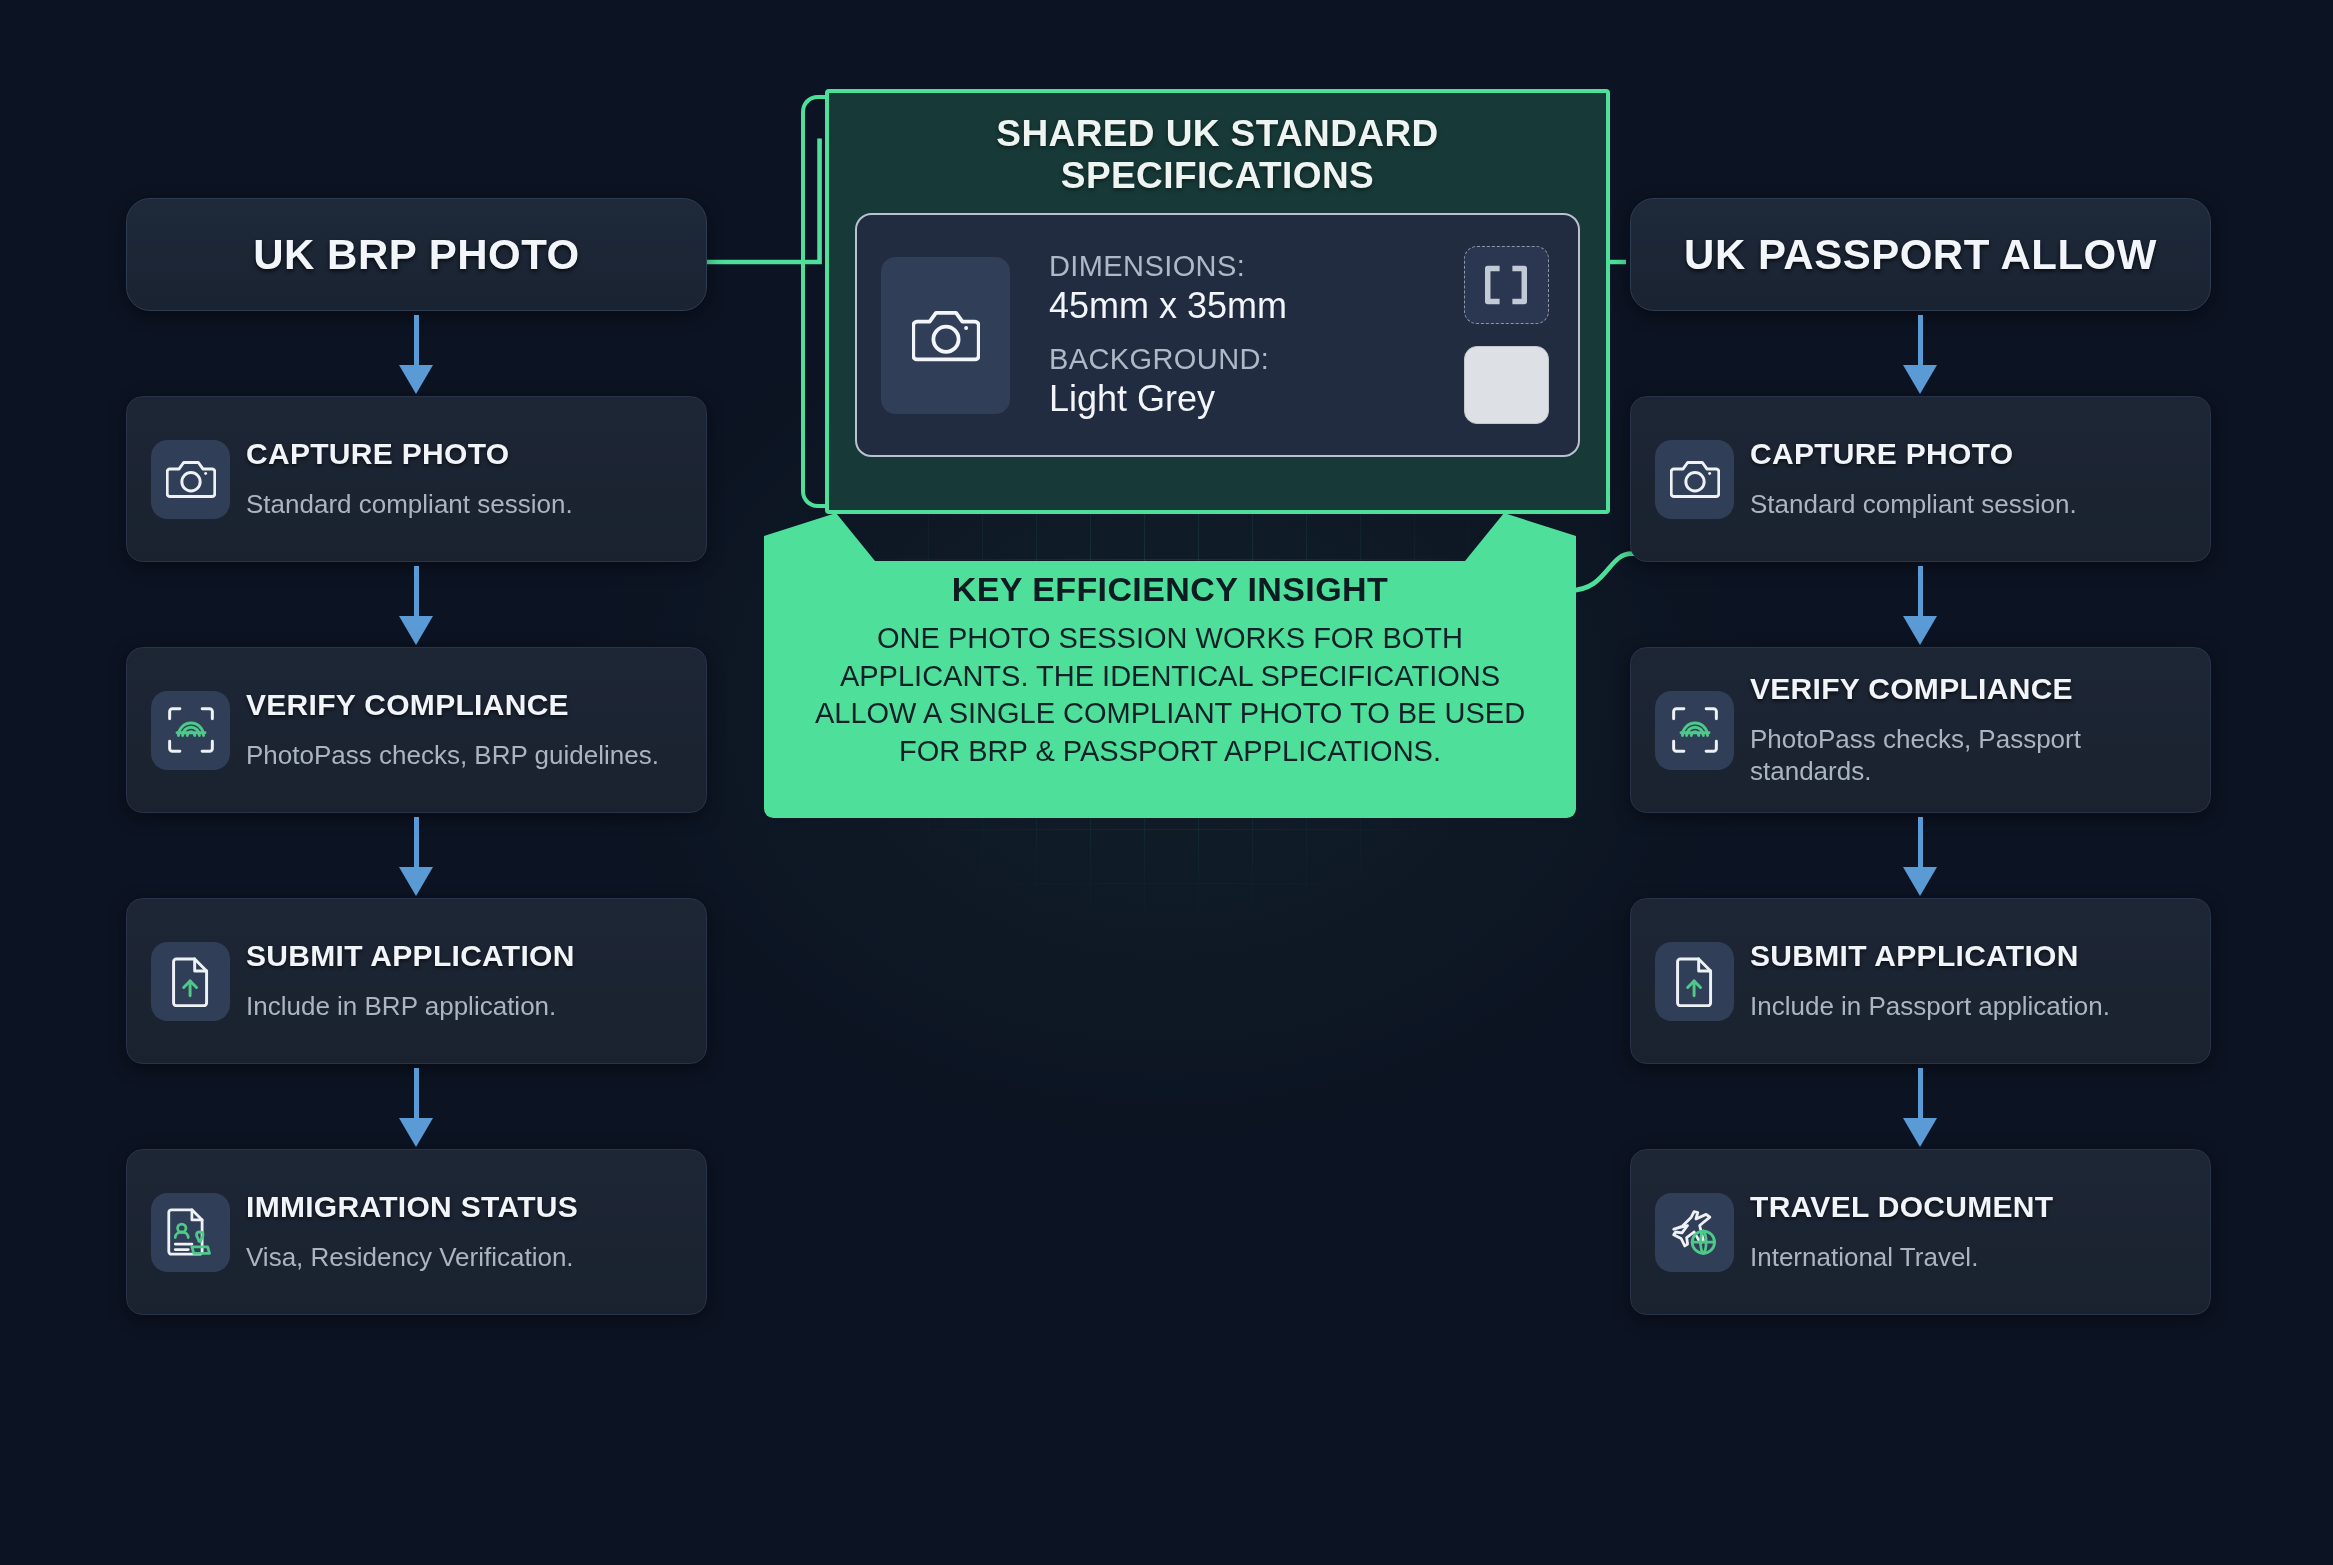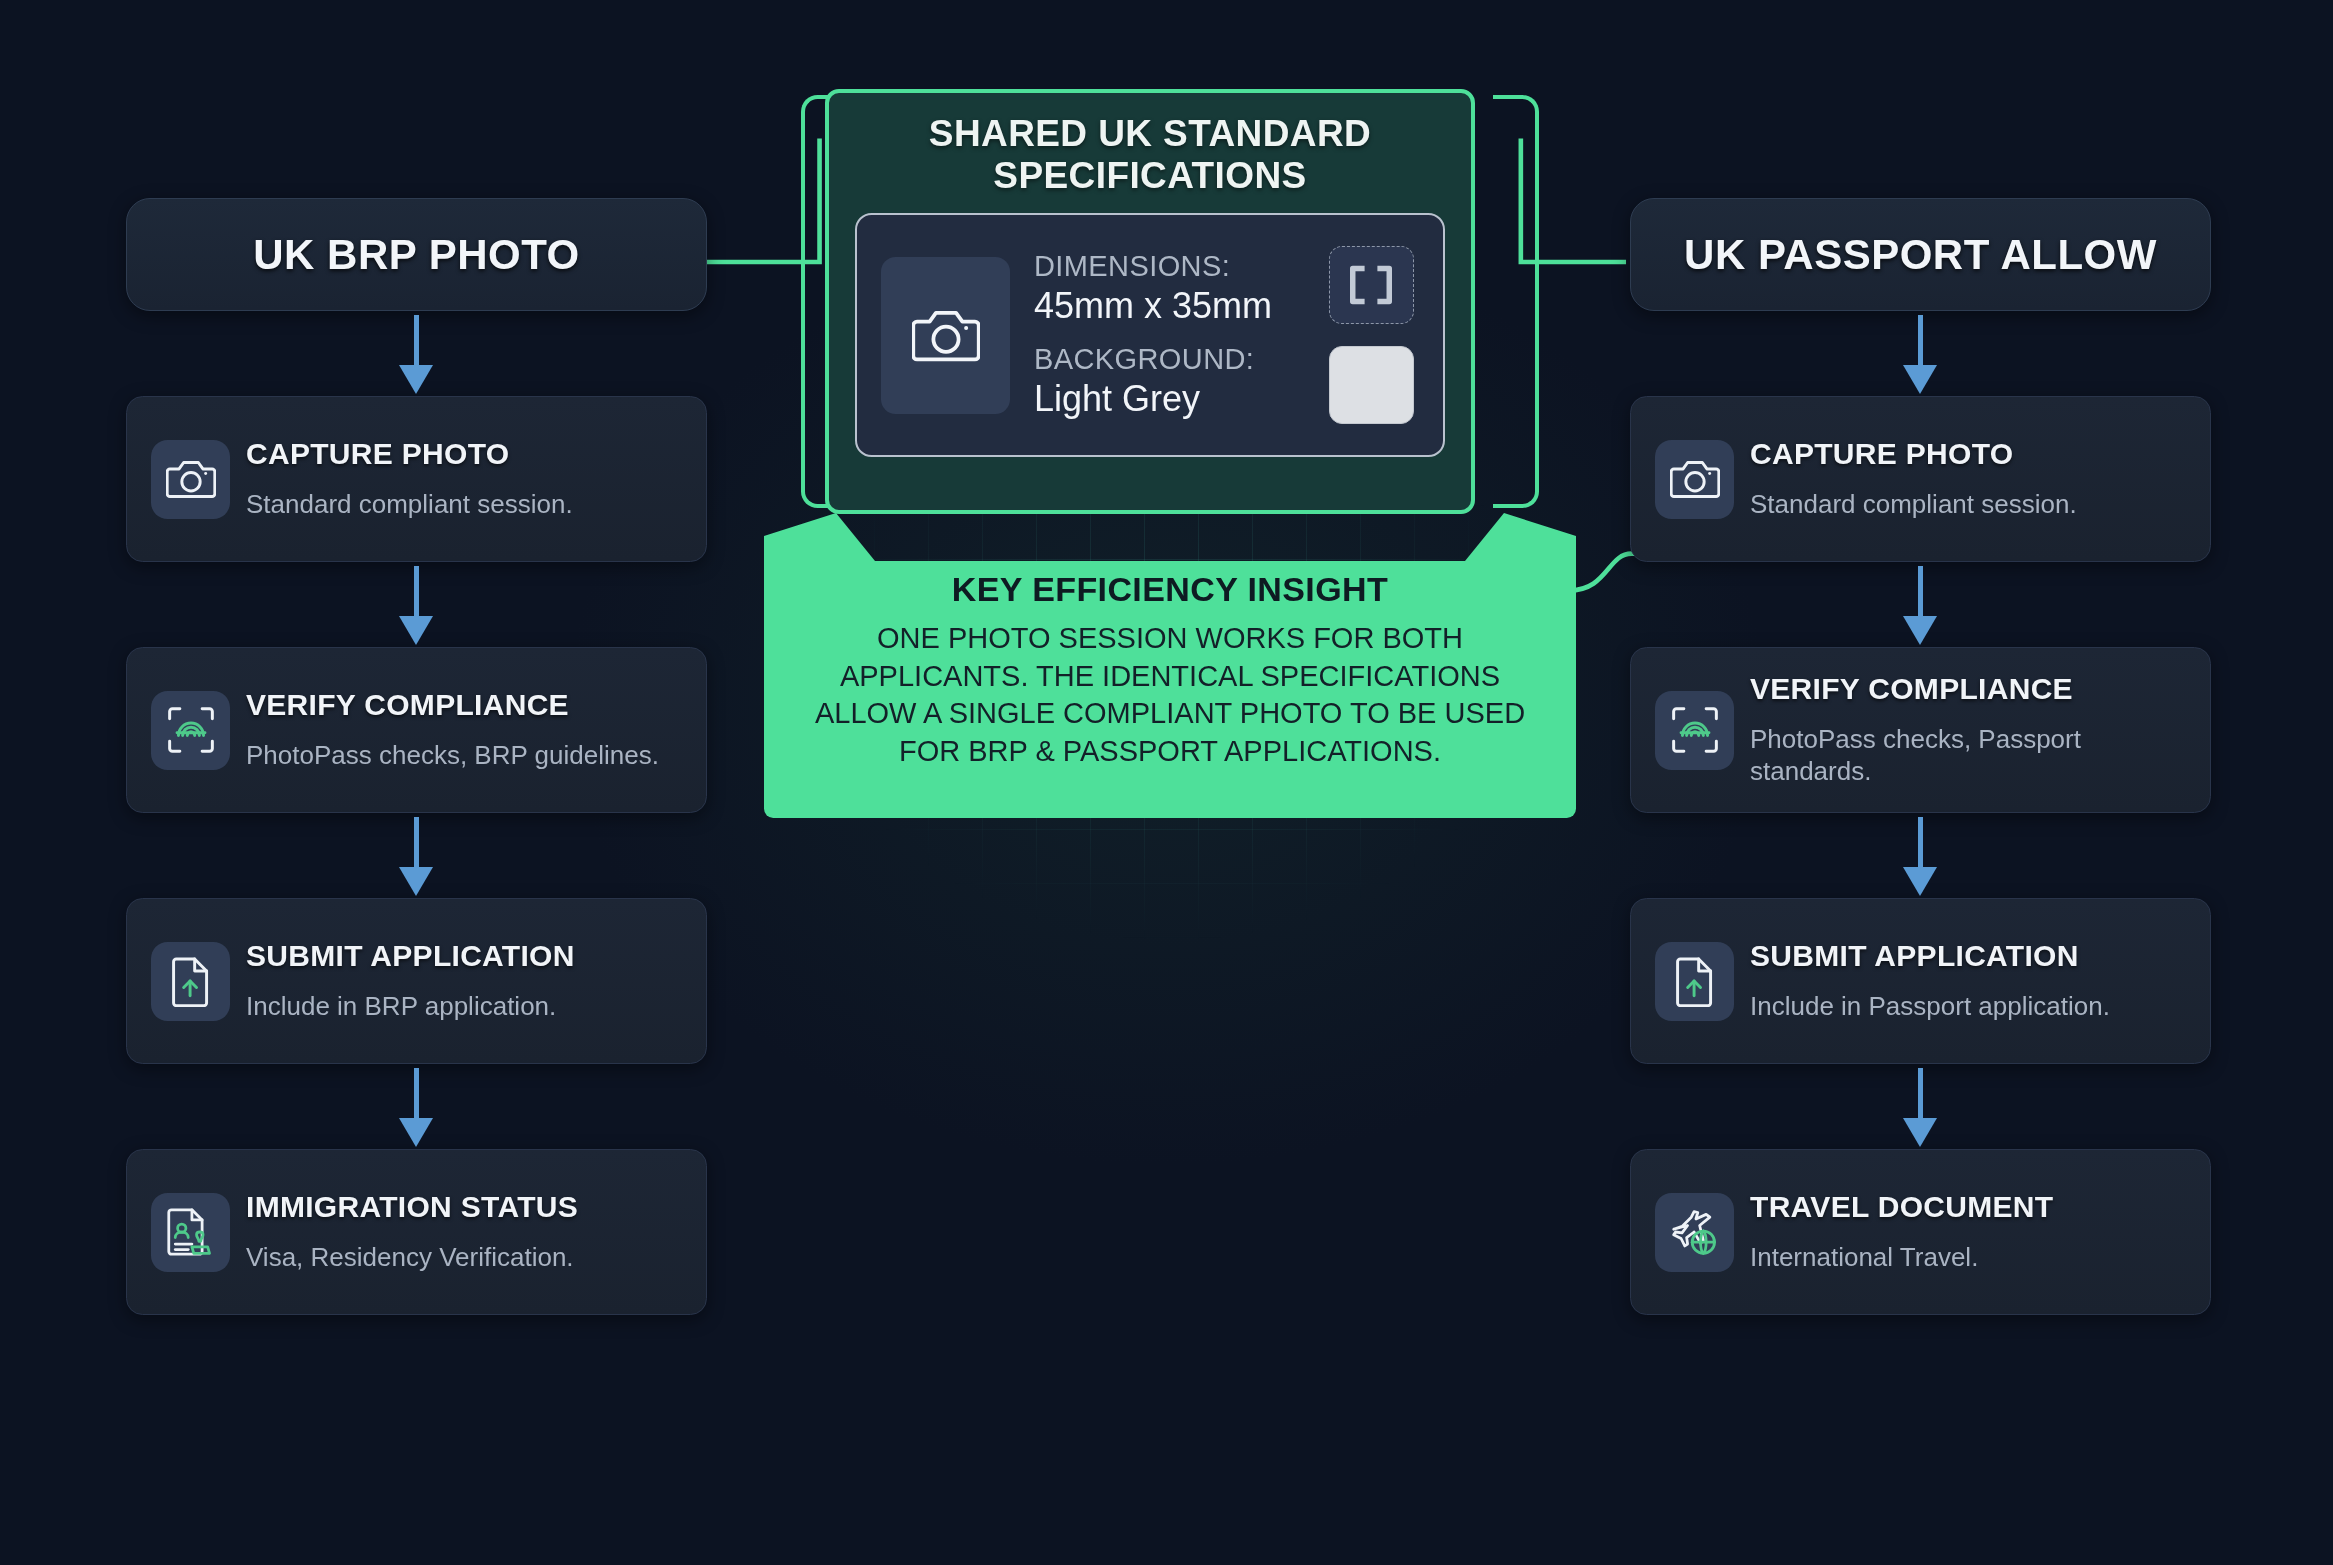--- a/index.html
+++ b/index.html
@@ -137,23 +137,23 @@
     height: 413px;
     border: 4.6px solid #4ee09a;
   }
   .bracket.left  { left: 0;  border-right: none; border-radius: 16.6px 0 0 16.6px; }
   .bracket.right { right: 0; border-left: none;  border-radius: 0 16.6px 16.6px 0; }
 
   #spec-panel {
     position: absolute;
     left: 24px;
     top: 0;
-    width: 650px;
+    width: 785px;
     height: 425px;
-    border-radius: 14px;
+    border-radius: 4px;
     background: #173a38;
     border: 4.6px solid #4ee09a;
     padding: 20px 26px;
   }
   #spec-title {
     text-align: center;
     font-size: 37px;
     font-weight: bold;
     color: #eef4f2;
     line-height: 1.13;
@@ -171,21 +171,21 @@
     padding: 16.6px 24px;
     gap: 24px;
   }
   #spec-camera-tile {
     flex: 0 0 auto;
     width: 129px; height: 157px;
     border-radius: 14.8px;
     background: #313e57;
     display: flex; align-items: center; justify-content: center;
   }
-  #spec-rows { flex: 1 1 auto; }
+  #spec-rows { flex: 1 1 auto; margin-left: 15px; }
   .spec-row { margin-bottom: 16.6px; }
   .spec-row:last-child { margin-bottom: 0; }
   .spec-label {
     font-size: 29px;
     color: #aeb8c6;
     letter-spacing: 0.4px;
   }
   .spec-value {
     font-size: 36px;
     color: #f2f5f9;

